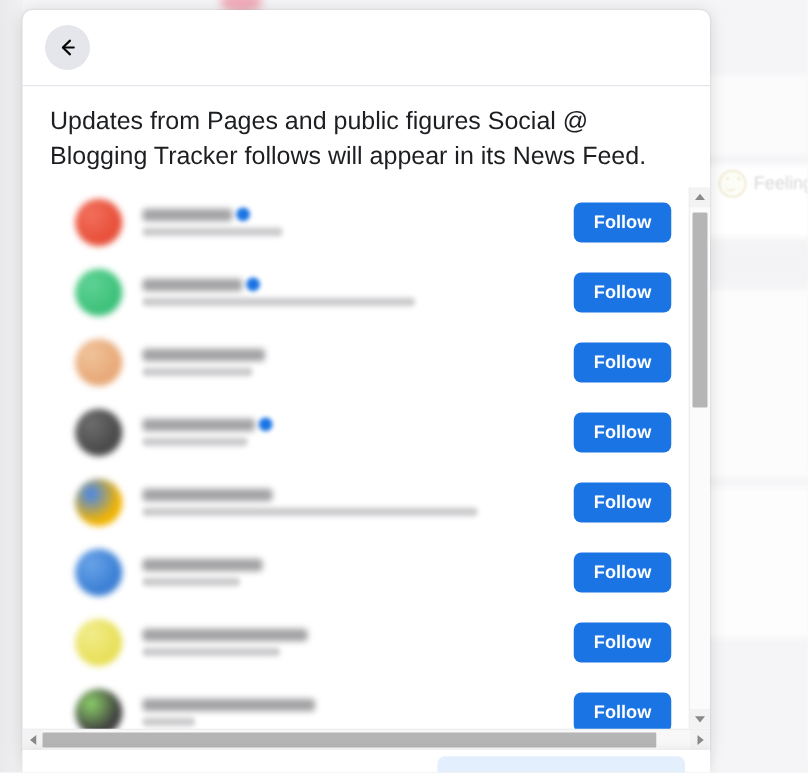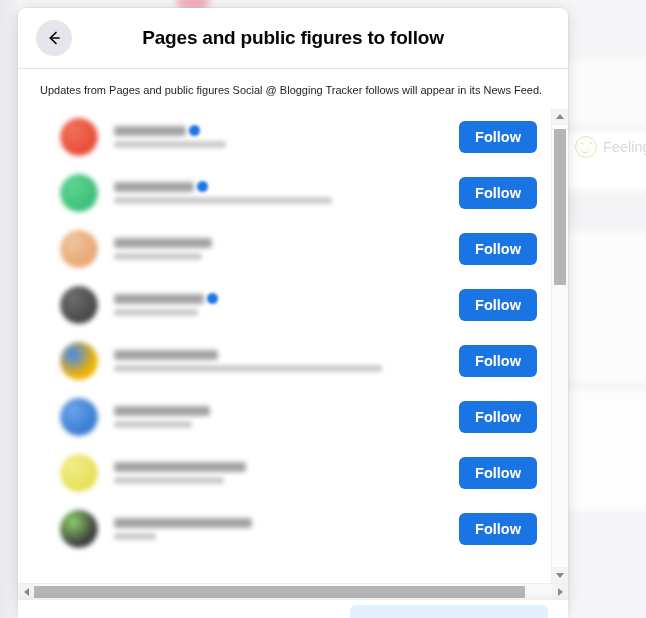--- a/index.html
+++ b/index.html
@@ -124,21 +124,21 @@
     text-align: center;
     font-size: 19px;
     font-weight: bold;
     color: #050505;
     letter-spacing: -0.2px;
   }
 
   
   #modal-description {
     padding: 14px 22px 10px 22px;
-    font-size: 11px;
+    font-size: 20px;
     line-height: 1.42;
     color: #1c1e21;
   }
 
   
   #list-region {
     flex: 1 1 auto;
     display: flex;
     min-height: 0;
     position: relative;
@@ -331,21 +331,20 @@
 
 <div id="modal">
 
   <div id="modal-header">
     <button id="back-button" aria-label="Back">
       <svg width="18" height="18" viewBox="0 0 18 18" aria-hidden="true">
         <path d="M11 3.5 L5.3 9 L11 14.5" fill="none" stroke="#050505" stroke-width="1.7" stroke-linecap="round" stroke-linejoin="round"></path>
         <line x1="5.6" y1="9" x2="14" y2="9" stroke="#050505" stroke-width="1.7" stroke-linecap="round"></line>
       </svg>
     </button>
-    <div id="modal-title">Pages and public figures to follow</div>
   </div>
 
   <div id="modal-description">Updates from Pages and public figures Social @ Blogging Tracker follows will appear in its News Feed.</div>
 
   <div id="list-region">
     <div id="list-scroll">
       <div id="list">
           <div class="page-row">
             <div class="avatar">
               <div class="a-inner" style="background: radial-gradient(circle at 34% 32%, rgb(242, 112, 92) 0%, rgb(232, 80, 58) 62%, rgb(232, 80, 58) 100%);"></div>

